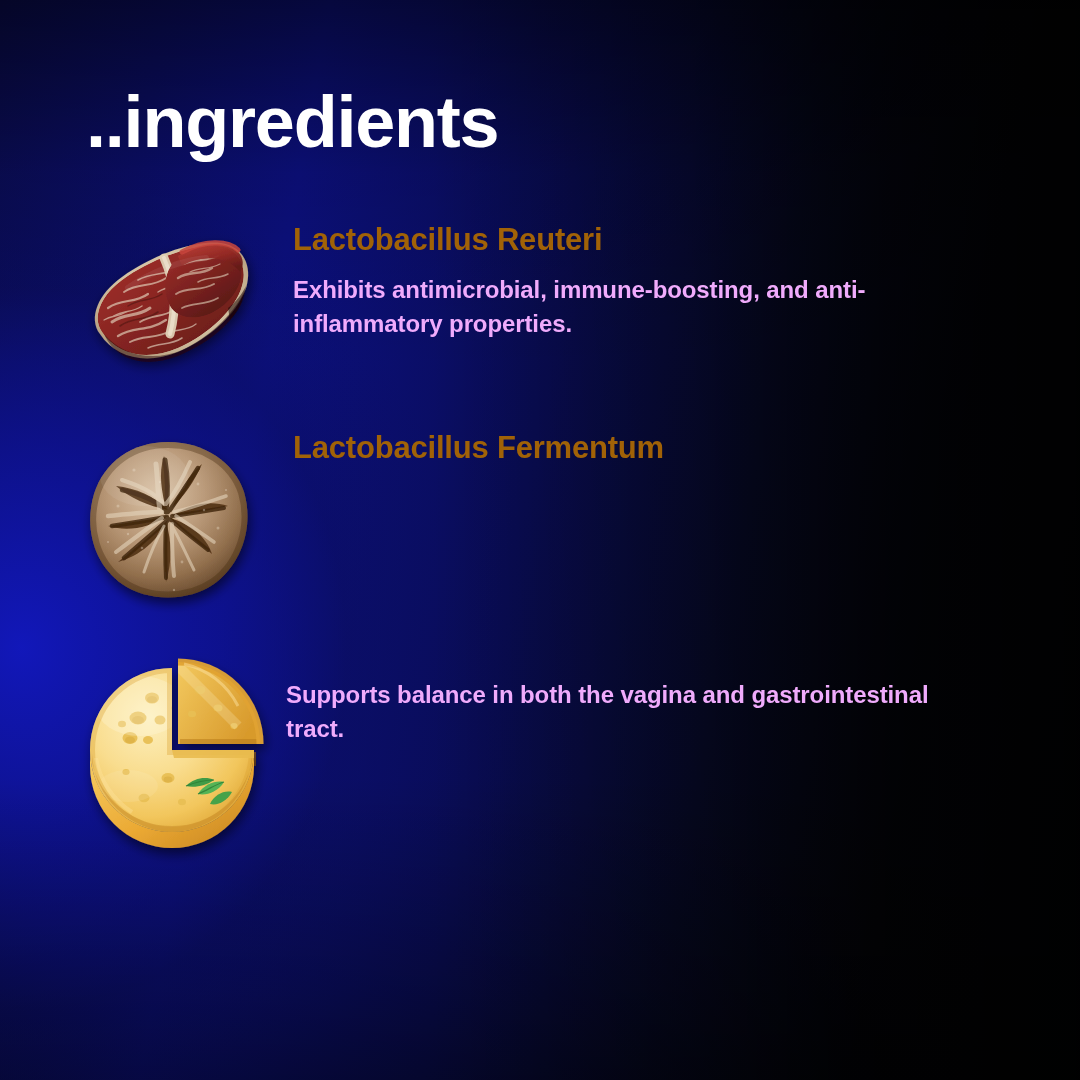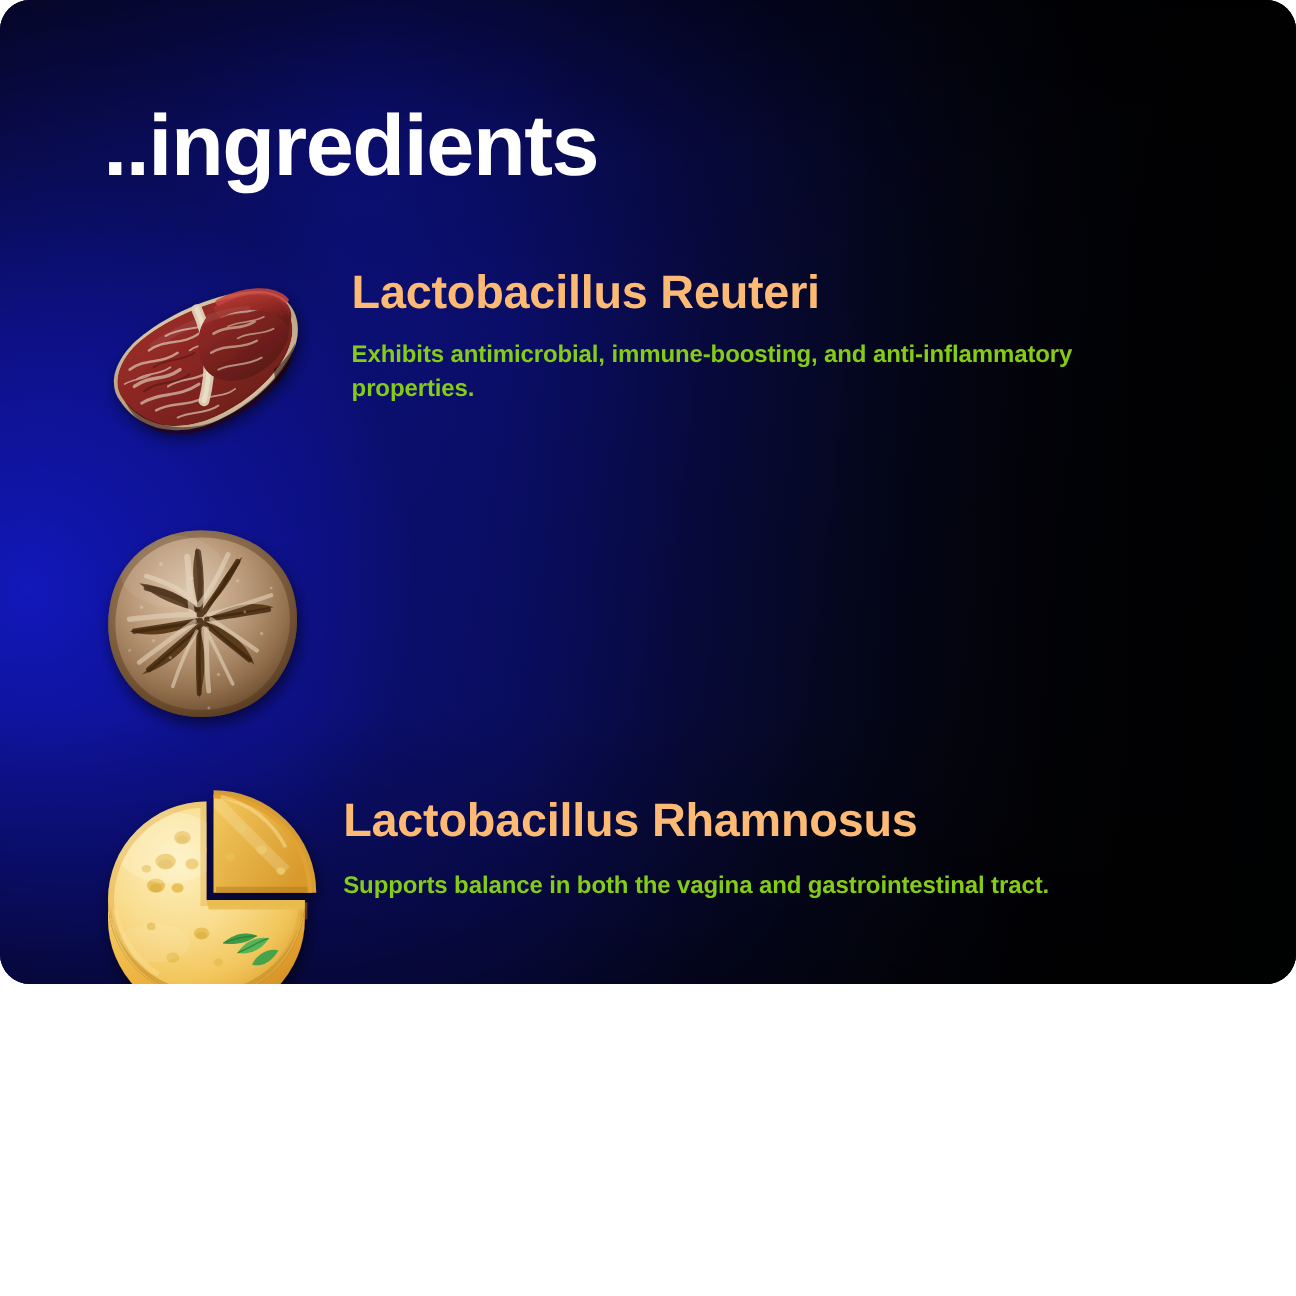--- a/index.html
+++ b/index.html
@@ -5,24 +5,23 @@
   * { margin:0; padding:0; box-sizing:border-box; }
 
   html, body {
     width:1080px; height:1080px;
     font-family:"Liberation Sans", sans-serif;
     overflow:hidden;
   }
 
   #poster {
     position:relative;
-    width:1080px; height:820px;
+    width:1080px; height:1080px;
     background:#04050c;
     overflow:hidden;
-    border-radius:25px;
   }
 
   
   .bg-base {
     position:absolute; inset:0;
     background:linear-gradient(100deg,
       #0a0c52 0%,
       #0c1080 26%,
       #090c55 48%,
       #070a2a 66%,
@@ -79,32 +78,32 @@
   .thumb {
     position:absolute;
     left:78px; top:0;
     width:180px; height:170px;
   }
   .copy { position:absolute; left:0; top:0; width:760px; }
   .row-1 .copy, .row-2 .copy { left:293px; }
   .row-3 .copy { left:286px; }
 
   .ing-name {
-    font-size:39px;
+    font-size:31px;
     font-weight:700;
-    color:#fdba74;
+    color:#a16207;
     letter-spacing:-0.2px;
     line-height:1.18;
     white-space:nowrap;
   }
   .ing-desc {
     margin-top:14px;
-    font-size:20px;
+    font-size:24px;
     font-weight:700;
-    color:#84cc16;
+    color:#f0abfc;
     line-height:1.42;
     letter-spacing:-0.1px;
     max-width:700px;
   }
   .row-2 .ing-desc { max-width:665px; }
   .row-3 .ing-desc { max-width:690px; margin-top:16px; }
 
   svg { display:block; overflow:visible; }
 </style>
 </head>
@@ -314,20 +313,21 @@
               <path d="M90,12 C126,12 156,32 166,62 C176,96 164,134 136,154
                        C110,172 70,172 44,154 C16,134 6,98 16,64
                        C26,32 54,12 90,12 Z" fill="none" stroke="#43290f" stroke-width="12" opacity="0.35"></path>
               <ellipse cx="66" cy="46" rx="44" ry="30" fill="#fff" opacity="0.07"></ellipse>
             </g>
           </g>
         </svg>
       </div>
 
       <div class="copy">
+        <div class="ing-name">Lactobacillus Fermentum</div>
       </div>
     </div>
 
     <div class="row row-3">
 
       <div class="thumb" style="left:82px;">
         <svg width="180" height="175" viewBox="0 0 180 175">
           <defs>
             <radialGradient id="cheeseTop" cx="36%" cy="30%" r="78%">
               <stop offset="0%" stop-color="#fdf0c0"></stop>
@@ -435,19 +435,18 @@
               <path d="M116,130 C122,120 134,116 142,118 C136,128 124,132 116,130 Z" fill="#55b457"></path>
               <path d="M128,140 C132,131 142,126 150,128 C145,137 136,142 128,140 Z" fill="#46a249"></path>
               <path d="M104,122 C114,118 124,116 132,116" stroke="#2c7a33" stroke-width="1.2" fill="none" opacity="0.8"></path>
               <path d="M116,130 C126,126 134,120 142,118" stroke="#2c7a33" stroke-width="1.2" fill="none" opacity="0.8"></path>
             </g>
           </g>
         </svg>
       </div>
 
       <div class="copy">
-        <div class="ing-name">Lactobacillus Rhamnosus</div>
         <div class="ing-desc">Supports balance in both the vagina and gastrointestinal tract.</div>
       </div>
     </div>
 
   </div>
 </div>
 
 </body></html>

